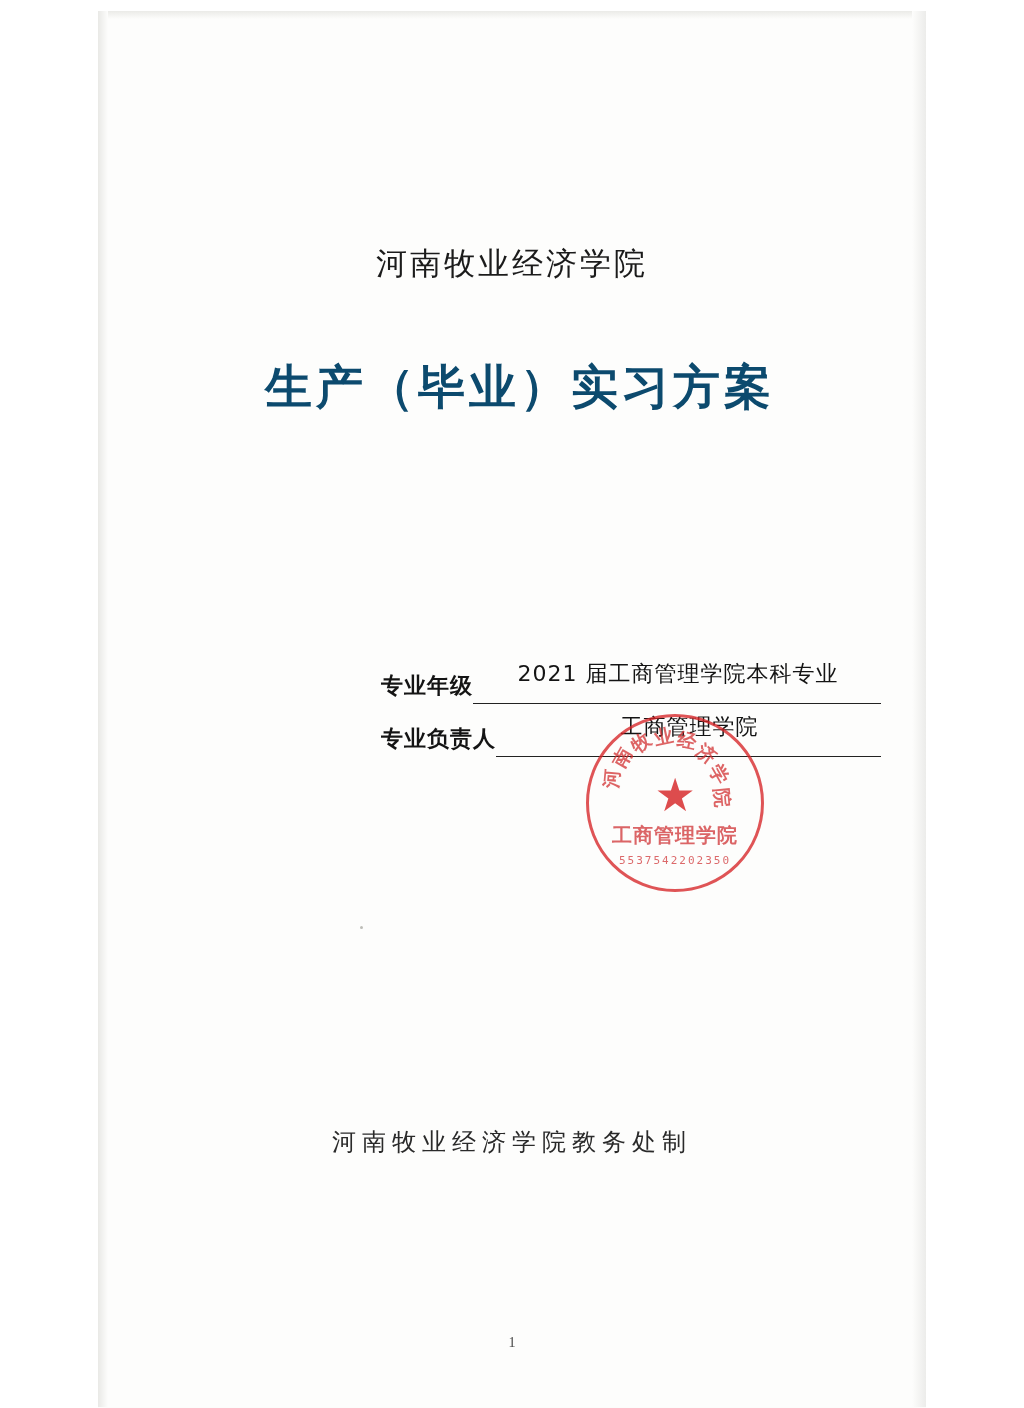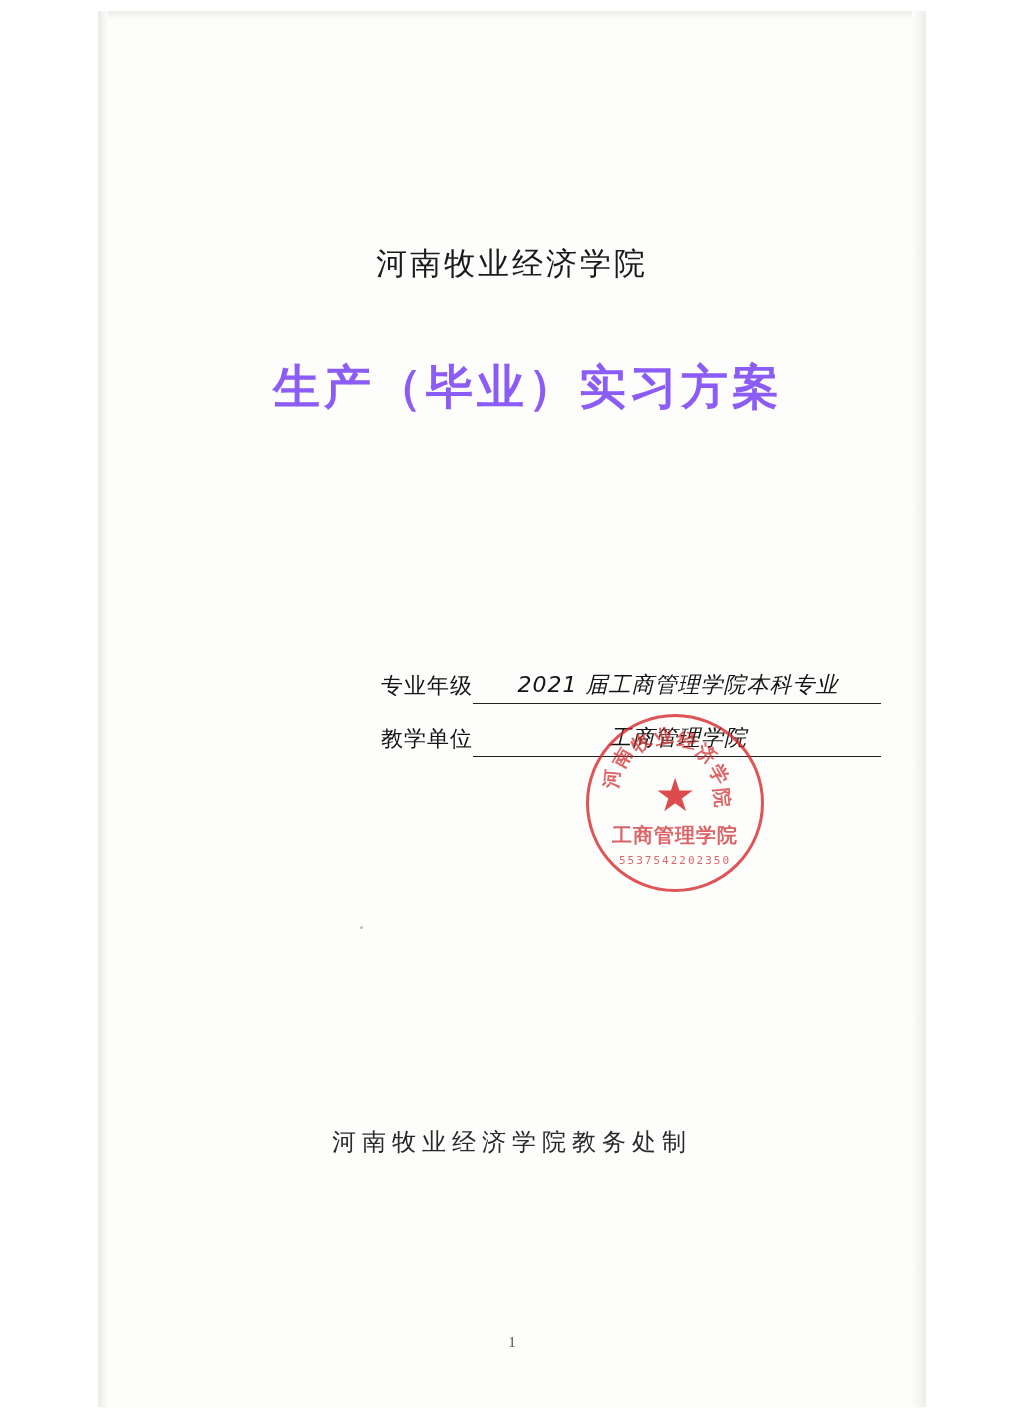--- a/index.html
+++ b/index.html
@@ -51,57 +51,57 @@
     text-align: center;
     font-family: "DejaVu Serif", serif;
     font-size: 31px;
     letter-spacing: 3px;
     color: #1b1b1b;
   }
 
   .doc-title {
     position: absolute;
     top: 345px;
-    left: 16px;
+    left: 8px;
     width: 100%;
     text-align: center;
     font-family: "DejaVu Sans", sans-serif;
     font-weight: bold;
     font-size: 47px;
     letter-spacing: 4px;
-    color: #8b5cf6;
+    color: #0c4a6e;
   }
 
   .fields {
     position: absolute;
     top: 640px;
     left: 283px;
     width: 500px;
   }
   .field-row {
     display: flex;
     align-items: flex-end;
     height: 53px;
     font-family: "DejaVu Sans", sans-serif;
     font-size: 22px;
     color: #141414;
   }
   .field-label {
     white-space: nowrap;
     letter-spacing: 1px;
     padding-bottom: 3px;
+    font-weight: bold;
   }
   .field-value {
     flex: 1;
     border-bottom: 1.4px solid #222;
-    padding: 0 4px 3px 6px;
+    padding: 0 4px 14px 6px;
     white-space: nowrap;
     letter-spacing: 1px;
     min-height: 26px;
-    font-style: italic;
   }
   .field-value.center {
     text-align: center;
   }
   .field-value.empty {
     color: transparent;
   }
   .names {
     display: inline-block;
     letter-spacing: 2px;
@@ -225,21 +225,21 @@
   <div class="fields">
 
     <div class="field-row">
       <span class="field-label">专业年级</span>
       <span class="field-value center">2021 届工商管理学院本科专业</span>
     </div>
 
 
 
     <div class="field-row">
-      <span class="field-label">教学单位</span>
+      <span class="field-label">专业负责人</span>
       <span class="field-value center">工商管理学院</span>
     </div>
 
   </div>
 
   <div class="seal">
     <div class="seal-ring"></div>
     <div class="seal-arc-text" id="seal-arc">
         <span style="transform: translate(-76.7412px, -15.9266px) rotate(-85deg);">河</span>
         <span style="transform: translate(-68.309px, -43.2632px) rotate(-60.7143deg);">南</span>

